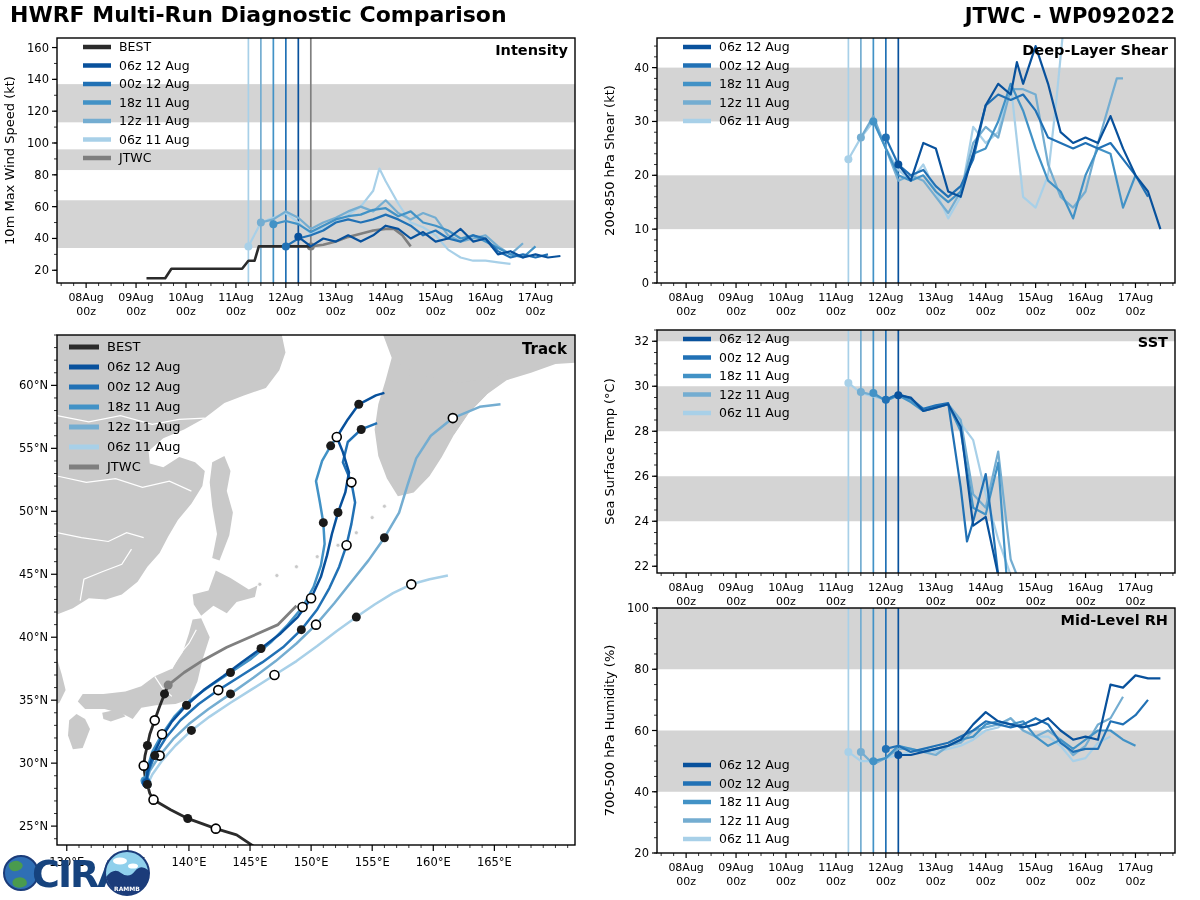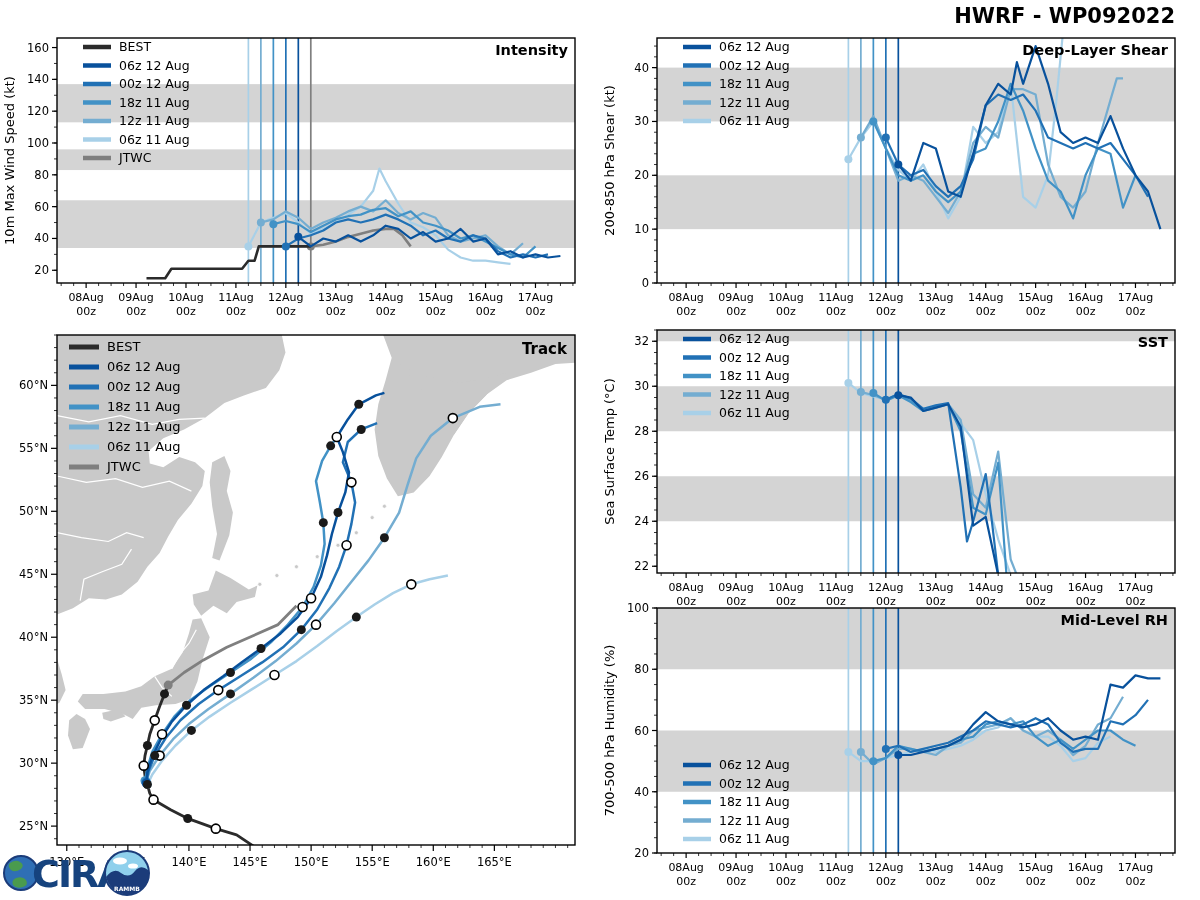--- a/index.html
+++ b/index.html
@@ -12,21 +12,22 @@
   #shear-svg{left:600px;top:30px;}
   #sst-svg{left:600px;top:320px;}
   #rh-svg{left:600px;top:600px;}
   #track-svg{left:0;top:325px;}
   #logo{left:2px;top:845px;}
 </style>
 </head>
 <body>
 <div id="stage">
 
-<div class="storm-title">HWRF - WP092022</div>
+<div class="main-title">HWRF Multi-Run Diagnostic Comparison</div>
+<div class="storm-title">JTWC - WP092022</div>
 
 <svg id="intensity-svg" width="600" height="300">
       <rect x="57" y="170.27272727272728" width="518" height="47.72727272727275" fill="#d4d4d4"></rect>
       <rect x="57" y="119.36363636363637" width="518" height="20.681818181818187" fill="#d4d4d4"></rect>
       <rect x="57" y="54.13636363636364" width="518" height="38.18181818181816" fill="#d4d4d4"></rect>
       <line x1="248.38955823293173" y1="8" x2="248.38955823293173" y2="253" stroke="#a8d0e8" stroke-width="1.7"></line>
       <line x1="260.8714859437751" y1="8" x2="260.8714859437751" y2="253" stroke="#74add1" stroke-width="1.7"></line>
       <line x1="273.35341365461846" y1="8" x2="273.35341365461846" y2="253" stroke="#4292c6" stroke-width="1.7"></line>
       <line x1="285.8353413654619" y1="8" x2="285.8353413654619" y2="253" stroke="#2171b5" stroke-width="1.7"></line>
       <line x1="298.31726907630525" y1="8" x2="298.31726907630525" y2="253" stroke="#08519c" stroke-width="1.7"></line>

